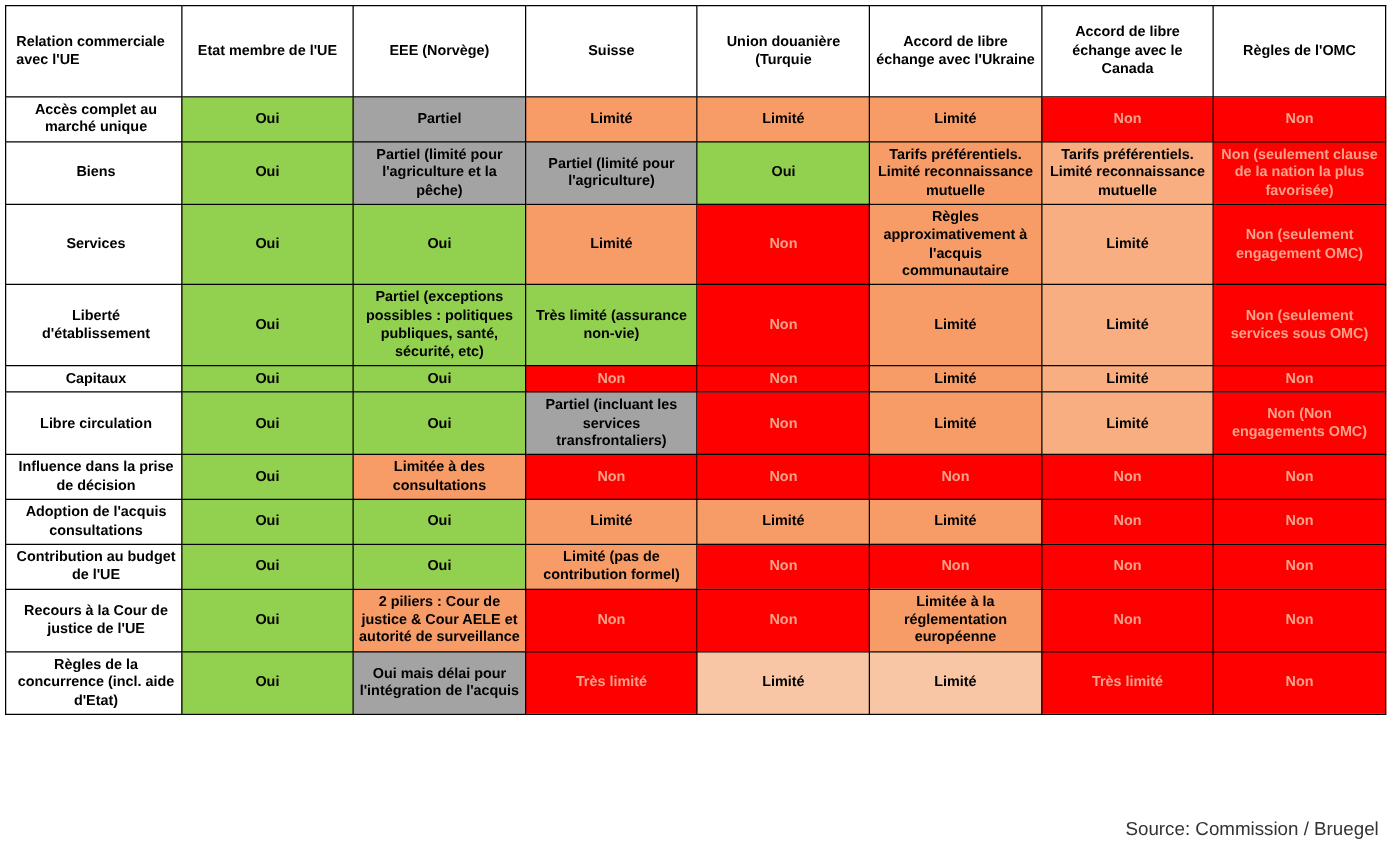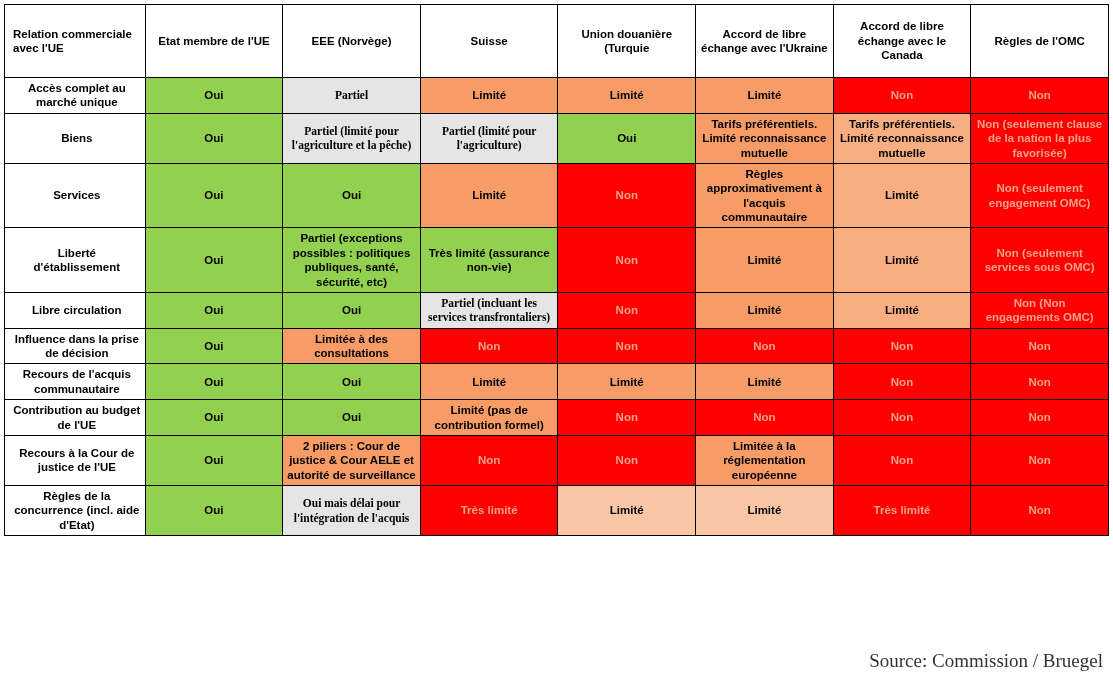--- a/index.html
+++ b/index.html
@@ -47,33 +47,33 @@
     font-weight: bold;
     text-align: center;
     padding-left: 8px;
   }
   table.matrix tbody td {
     text-align: center;
     font-weight: bold;
   }
   
   .c-green   { background: #92d050; color: #000000; }
-  .c-lgreen  { background: #e5e5e5; color: #000000; font-family: Liberation Serif, serif; }
+  .c-lgreen  { background: #a3a3a3; color: #000000; }
   .c-orange  { background: #f79b67; color: #000000; }
   .c-lorange { background: #f9ae81; color: #000000; }
   .c-porange { background: #f8c6a4; color: #000000; }
   .c-red     { background: #fe0000; color: #f7a08a; }
 
   .source-line {
     position: absolute;
     right: 10px;
     bottom: 10px;
-    font-size: 19px;
+    font-size: 15px;
     color: #333333;
-    font-family: Liberation Serif, serif;
+    font-family: Liberation Sans, sans-serif;
   }
 </style>
 </head>
 <body>
 
 <div id="page">
   <table class="matrix">
     <colgroup>
       <col style="width:140px">
       <col style="width:137px">
@@ -131,41 +131,51 @@
           <th class="rowlabel">Liberté d'établissement</th>
           <td class="c-green">Oui</td>
           <td class="c-green">Partiel (exceptions possibles : politiques publiques, santé, sécurité, etc)</td>
           <td class="c-green">Très limité (assurance non-vie)</td>
           <td class="c-red">Non</td>
           <td class="c-orange">Limité</td>
           <td class="c-lorange">Limité</td>
           <td class="c-red">Non (seulement services sous OMC)</td>
         </tr>
         <tr>
+          <th class="rowlabel">Capitaux</th>
+          <td class="c-green">Oui</td>
+          <td class="c-green">Oui</td>
+          <td class="c-red">Non</td>
+          <td class="c-red">Non</td>
+          <td class="c-orange">Limité</td>
+          <td class="c-lorange">Limité</td>
+          <td class="c-red">Non</td>
+        </tr>
+        <tr>
           <th class="rowlabel">Libre circulation</th>
           <td class="c-green">Oui</td>
           <td class="c-green">Oui</td>
           <td class="c-lgreen">Partiel (incluant les services transfrontaliers)</td>
           <td class="c-red">Non</td>
           <td class="c-orange">Limité</td>
           <td class="c-lorange">Limité</td>
           <td class="c-red">Non (Non engagements OMC)</td>
         </tr>
         <tr>
           <th class="rowlabel">Influence dans la prise de décision</th>
           <td class="c-green">Oui</td>
           <td class="c-orange">Limitée à des consultations</td>
           <td class="c-red">Non</td>
           <td class="c-red">Non</td>
           <td class="c-red">Non</td>
           <td class="c-red">Non</td>
           <td class="c-red">Non</td>
         </tr>
         <tr>
-          <th class="rowlabel">Recours de l'acquis communautaire</th>
+          <th class="rowlabel">Adoption de l'acquis consultations</th>
           <td class="c-green">Oui</td>
           <td class="c-green">Oui</td>
           <td class="c-orange">Limité</td>
           <td class="c-orange">Limité</td>
           <td class="c-orange">Limité</td>
           <td class="c-red">Non</td>
           <td class="c-red">Non</td>
         </tr>
         <tr>
           <th class="rowlabel">Contribution au budget de l'UE</th>

